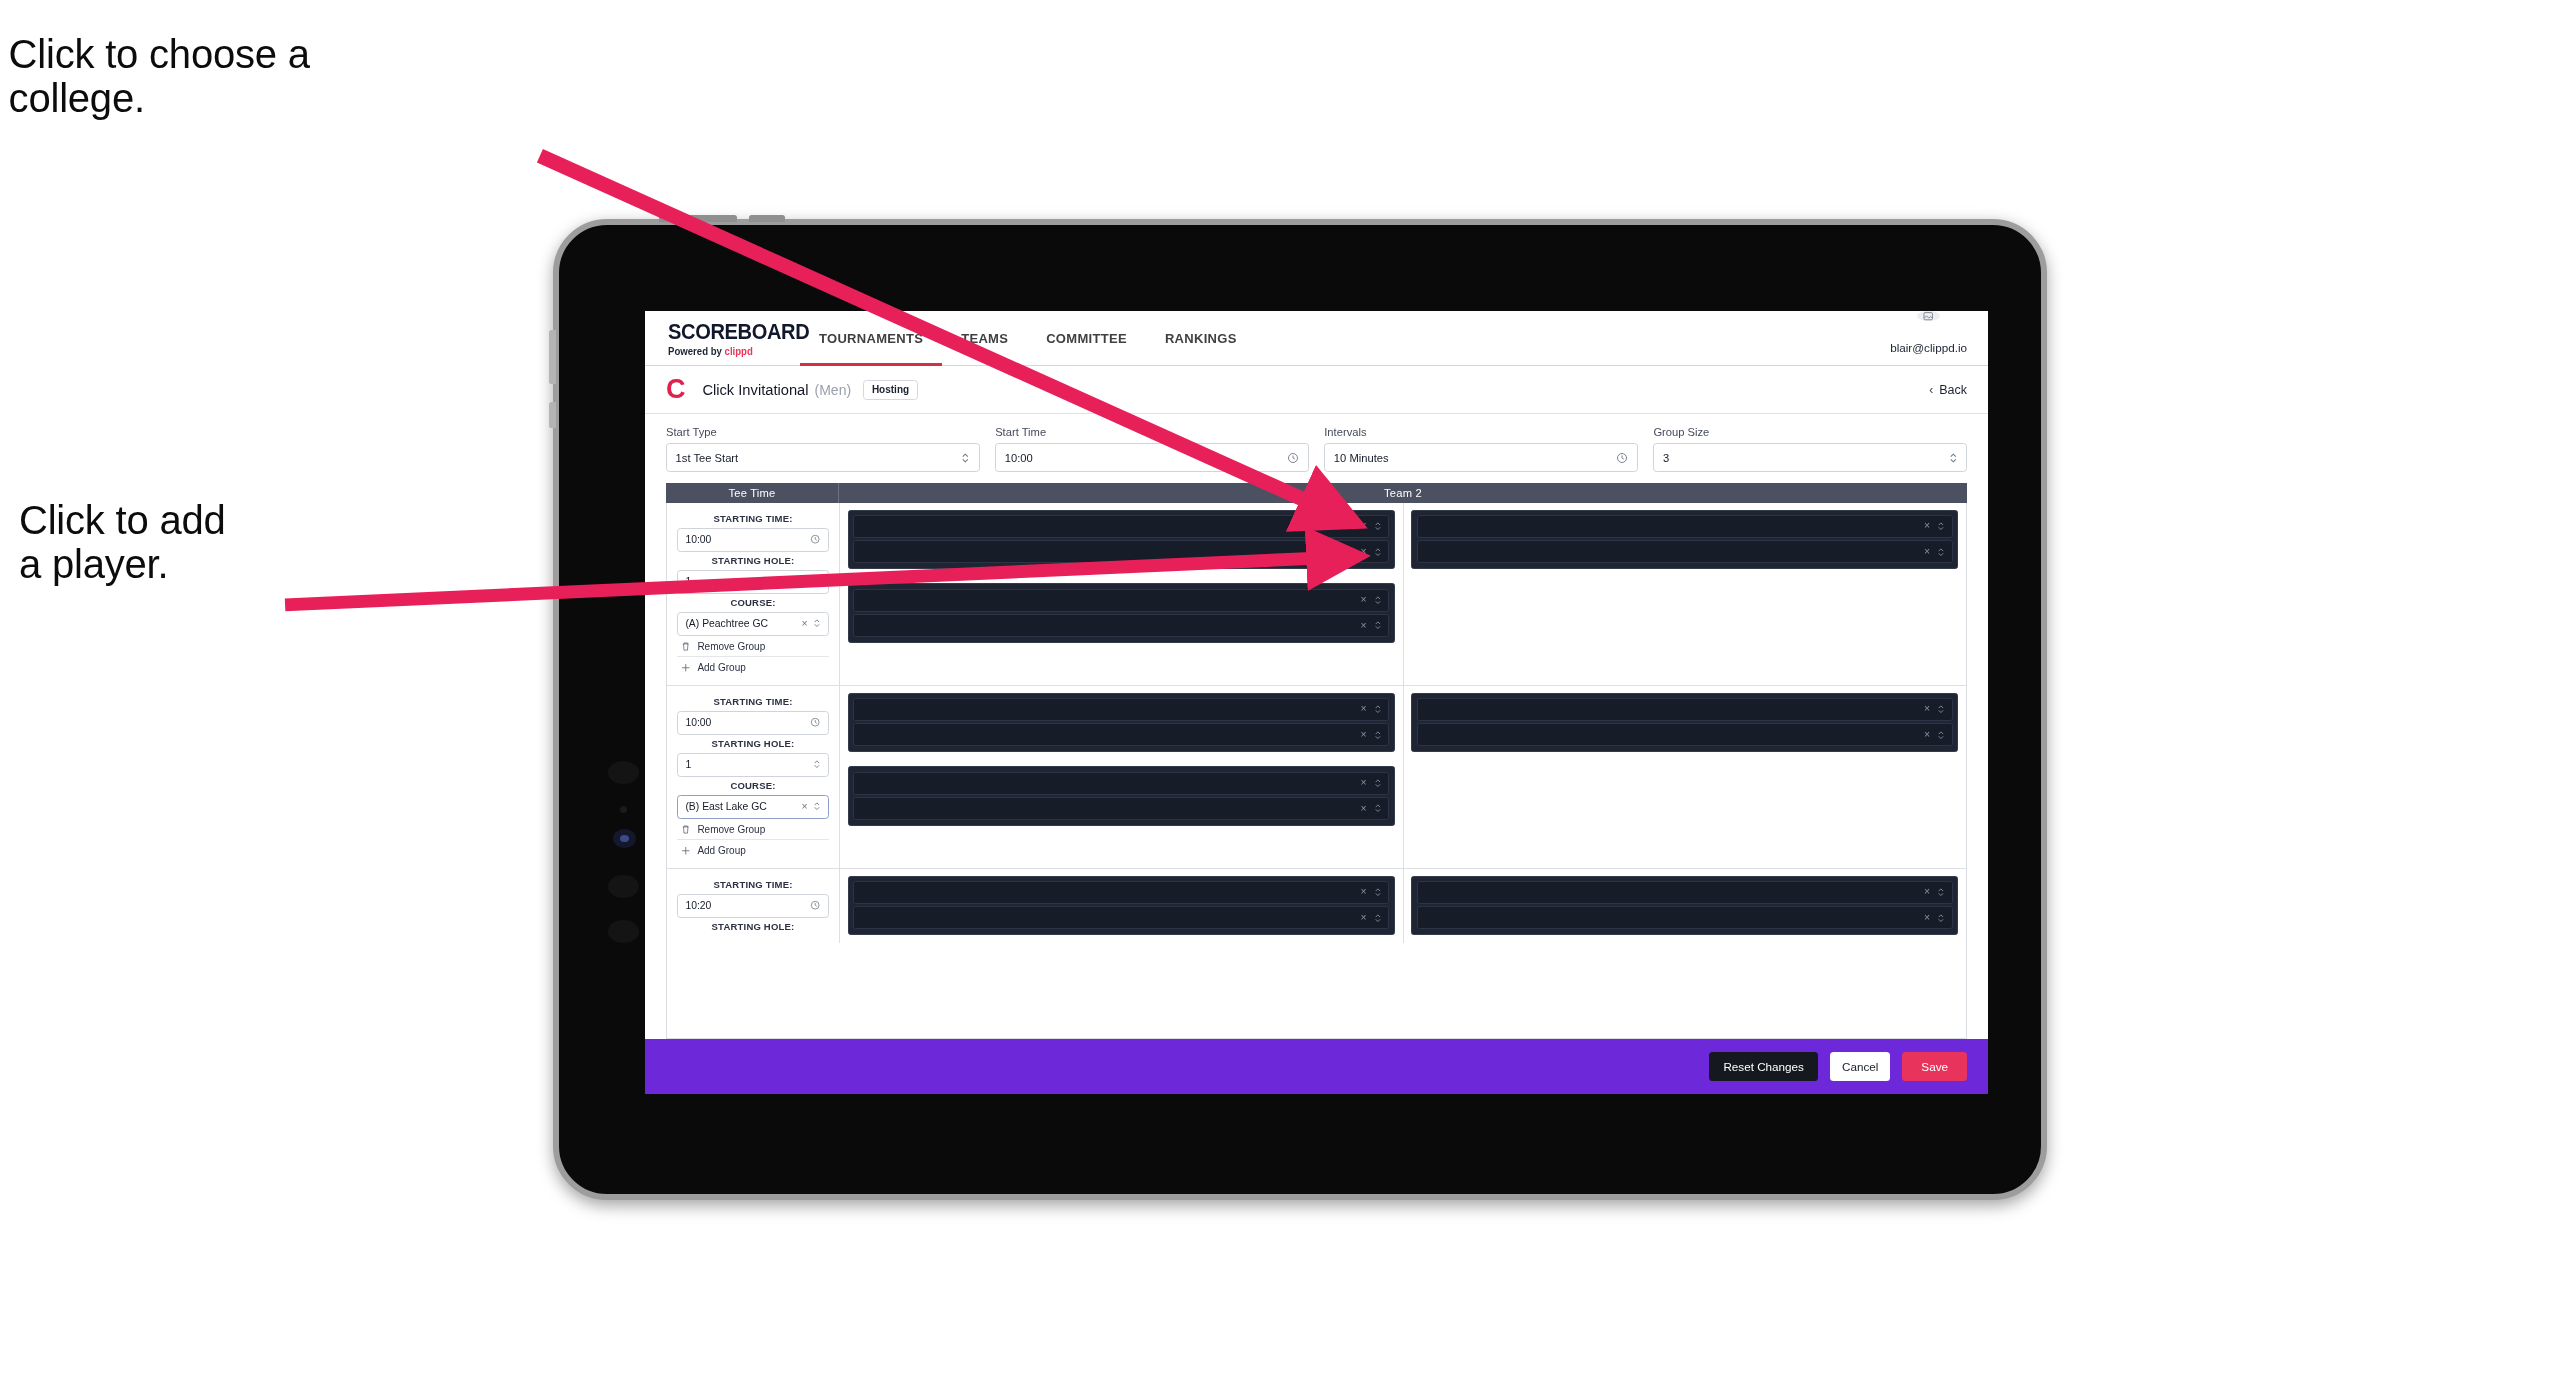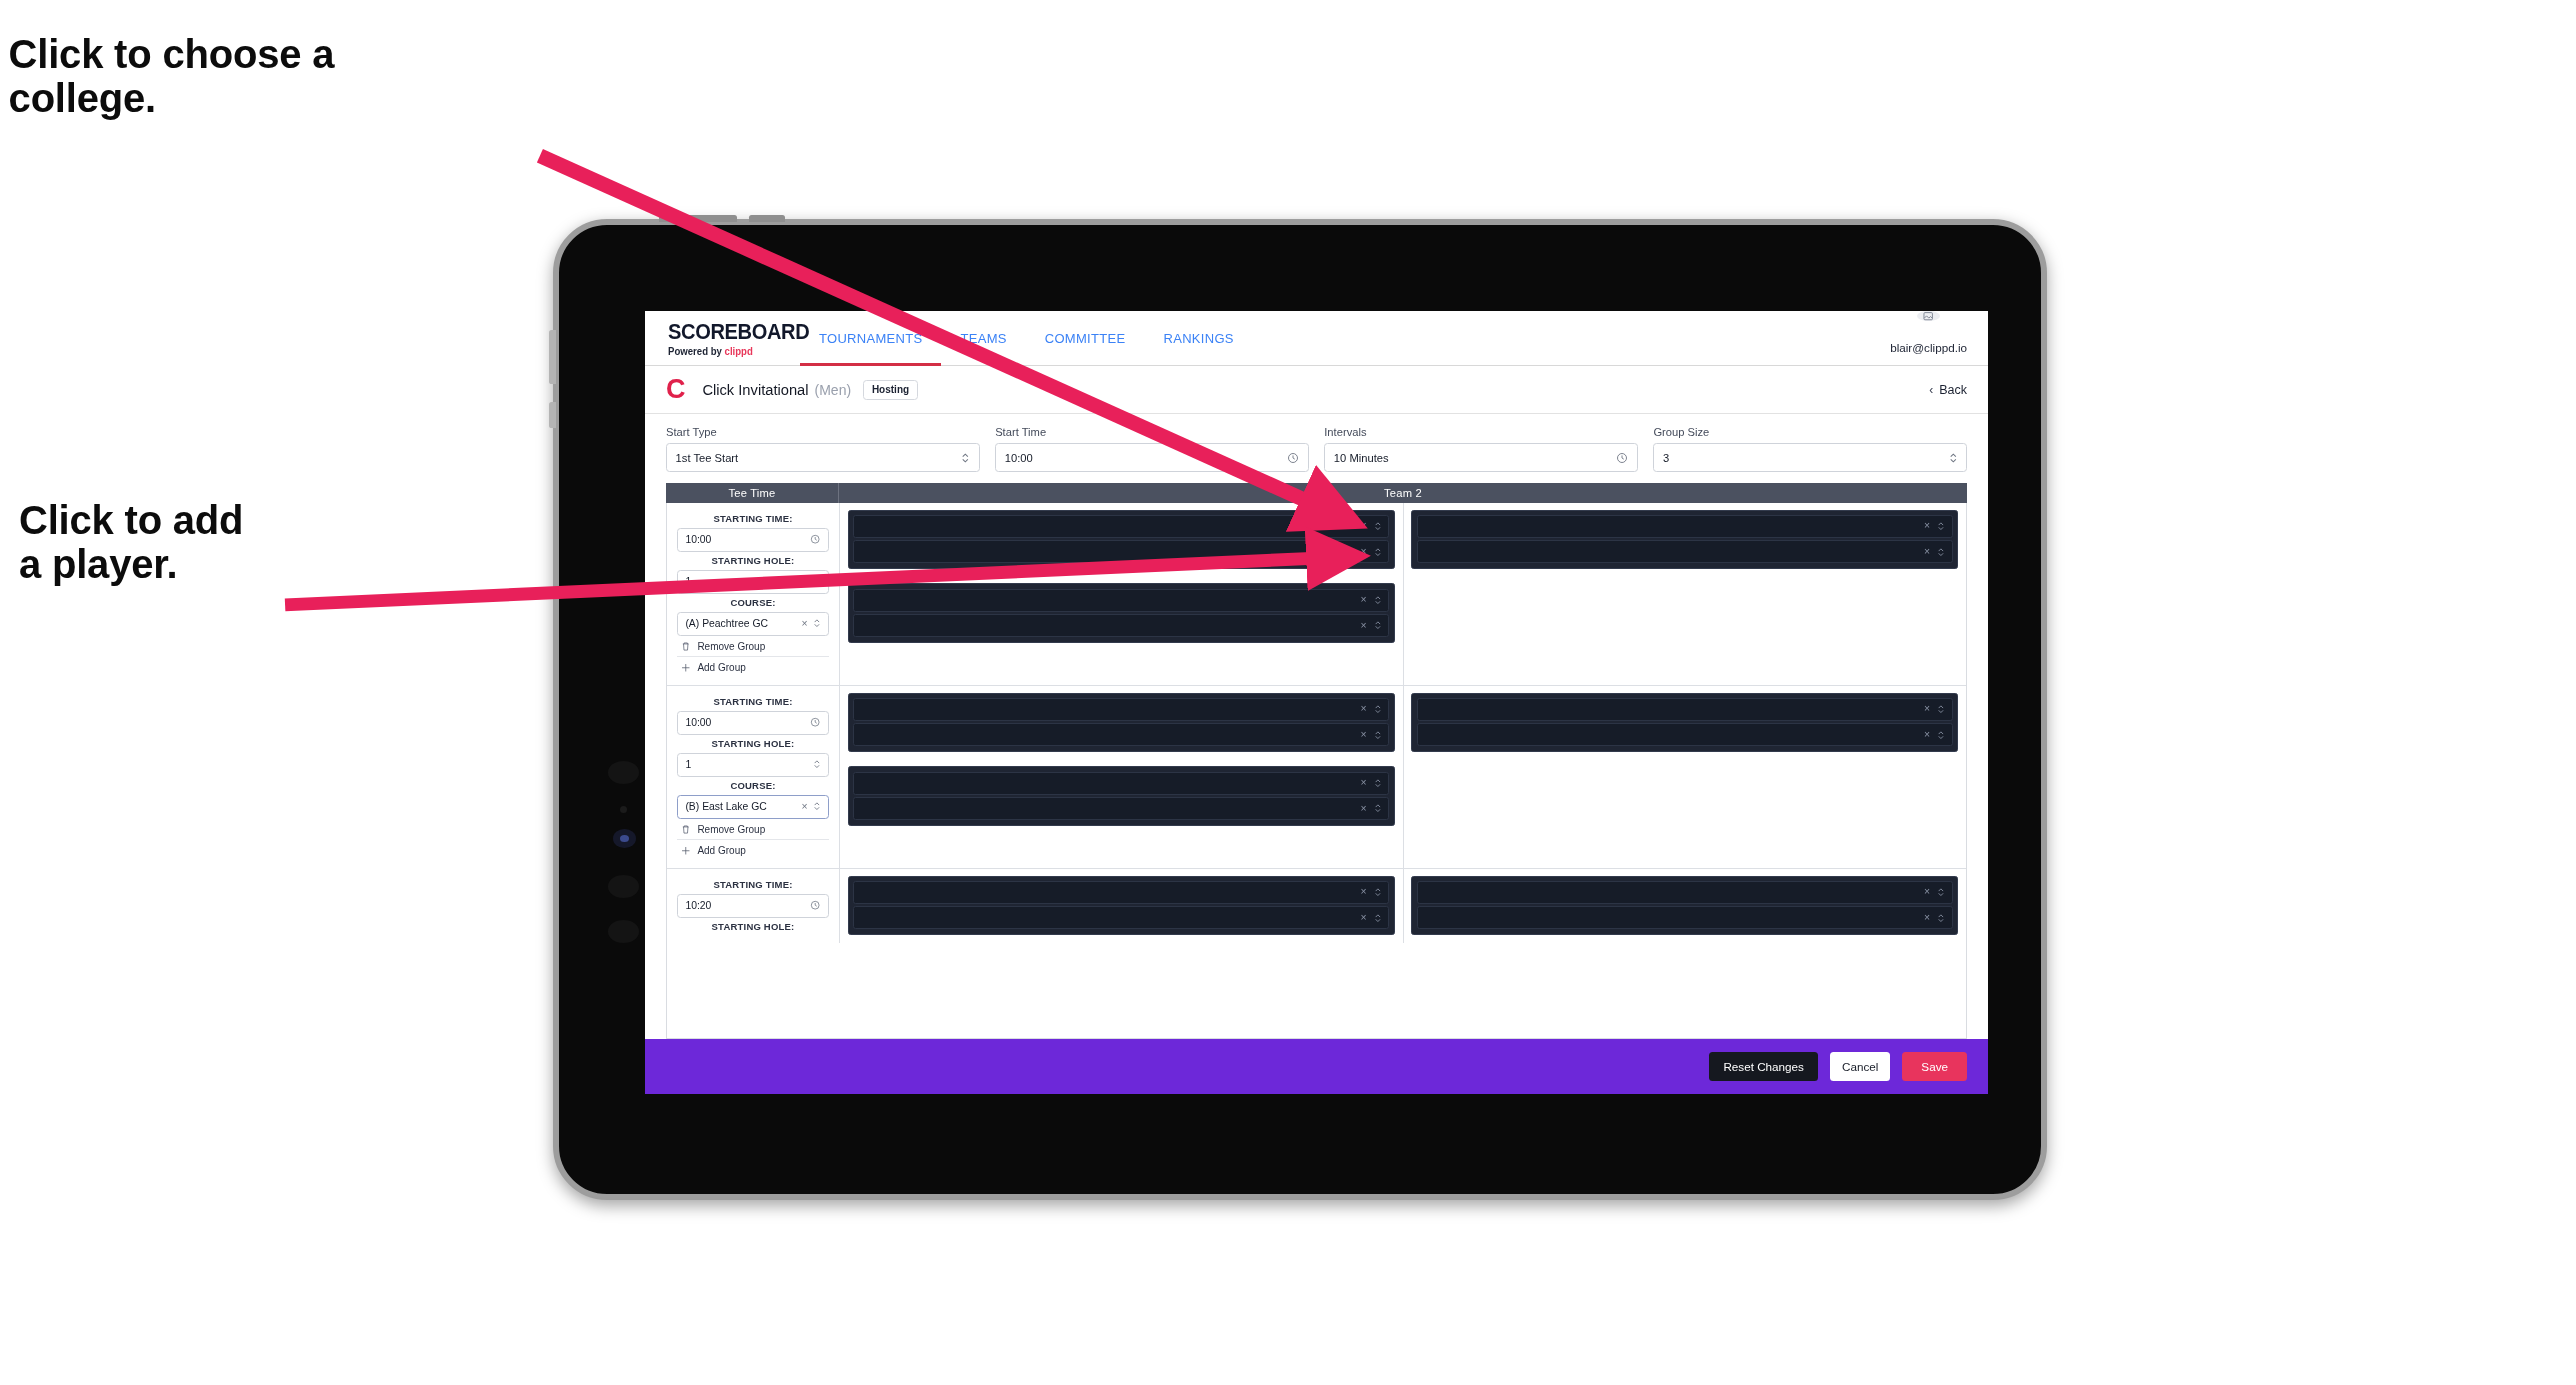--- a/index.html
+++ b/index.html
@@ -13,21 +13,21 @@
 
   #stage { position: relative; width: 2576px; height: 1386px; background: #fff; }
 
   
   .annotation {
     position: absolute;
     font-family: "Liberation Sans", sans-serif;
     font-size: 40px;
     line-height: 1.09;
     color: #0c0c0c;
-    font-weight: 700;
+    font-weight: 400;
     letter-spacing: -0.2px;
     white-space: pre-line;
   }
   #anno-college { left: 8.6px; top: 33px; width: 484px; }
   #anno-player  { left: 19px; top: 499px; width: 397px; }
 
   .arrow-svg { position: absolute; left: 0; top: 0; width: 2576px; height: 1386px; pointer-events: none; }
 
   
   #tablet {
@@ -96,22 +96,22 @@
     transform: scaleX(0.96); transform-origin: left center;
   }
   #logo-sub .brand { color: #e8375a; font-weight: 700; }
 
   .nav-tabs { display: flex; align-items: stretch; }
   .nav-tab {
     display: flex; align-items: center;
     padding: 0 19px;
     font-size: 13px;
     letter-spacing: 0.3px;
-    color: #3b82f6;
-    font-weight: 400;
+    color: #404040;
+    font-weight: 700;
     position: relative;
     cursor: pointer;
     white-space: nowrap;
   }
   .nav-tab.active::after {
     content: ""; position: absolute; left: 0; right: 0; bottom: -0.9px;
     height: 2.6px; background: #d32f45;
   }
   #nav-right {
     margin-left: auto;

